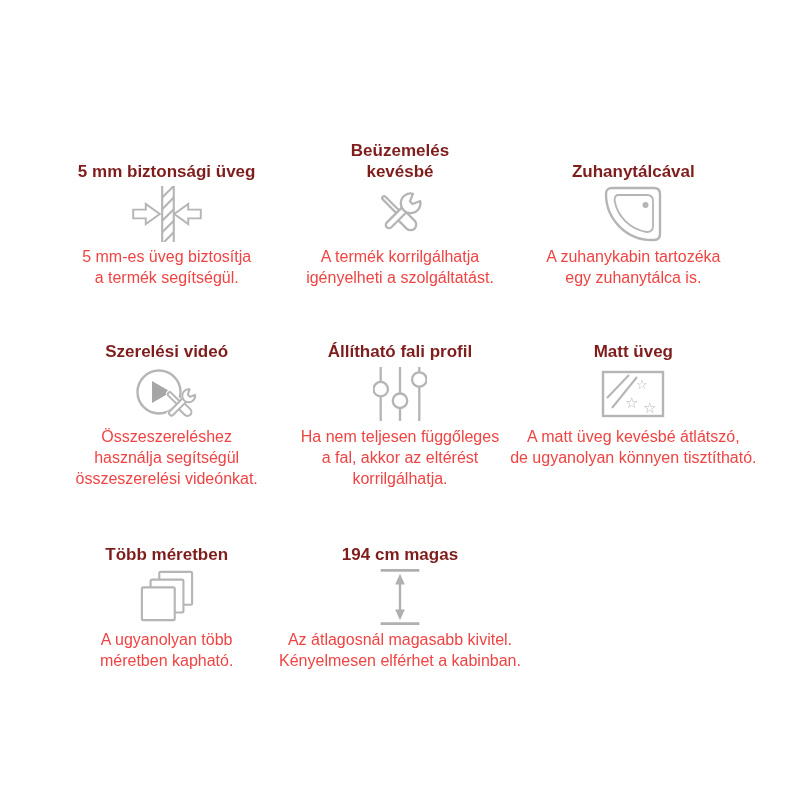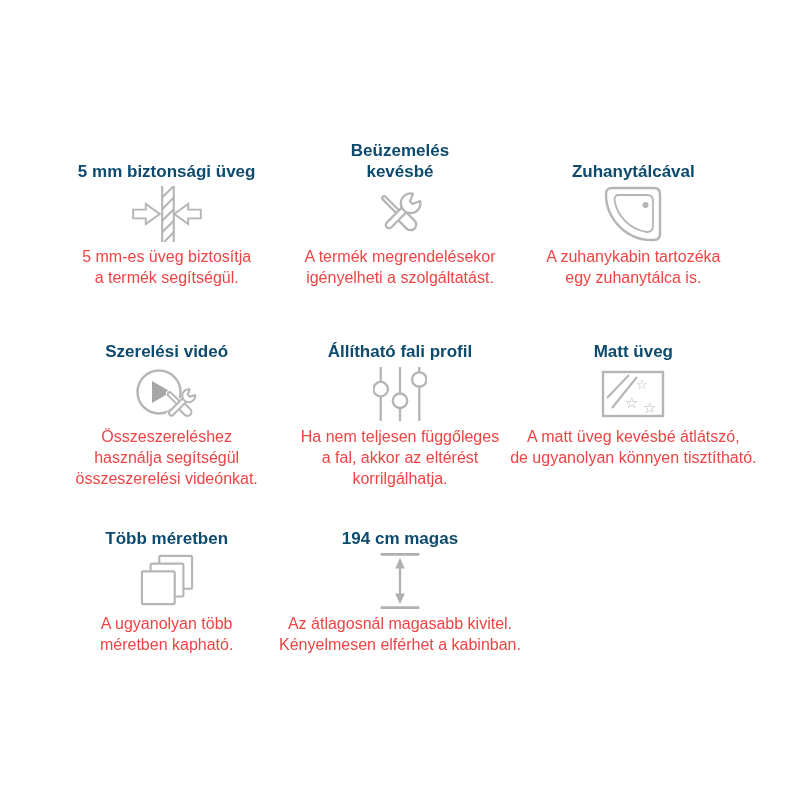--- a/index.html
+++ b/index.html
@@ -1,23 +1,23 @@
 <!DOCTYPE html>
 <html><head>
 <meta charset="utf-8">
 <style>
   html,body { margin:0; padding:0; background:#ffffff; }
   body { width:800px; height:800px; font-family:"Liberation Sans", sans-serif; }
   .canvas { position:relative; width:800px; height:800px; background:#ffffff; overflow:hidden; }
   .grid { position:absolute; left:50px; top:138px; width:700px; }
   .row { display:flex; justify-content:flex-start; }
   .row-2 { margin-top:50px; }
-  .row-3 { margin-top:36px; }
+  .row-3 { margin-top:52px; }
   .cell { width:233.33px; text-align:center; }
-  .title { margin:0; font-size:17px; font-weight:bold; line-height:21px; color:#0c4a6e;
+  .title { margin:0; font-size:17px; font-weight:bold; line-height:21px; color:#7f1d1d;
            display:flex; flex-direction:column; justify-content:flex-end; }
   .row-1 .title { height:44px; }
   .row-2 .title, .row-3 .title { height:24px; }
   .title .line { display:block; }
   .icon-box { height:64px; display:flex; align-items:center; justify-content:center; }
   .desc { margin:0 -20px; font-size:16px; line-height:21px; color:#ef4444; }
   .desc .line { display:block; }
   svg { display:block; }
 </style>
 </head>
@@ -62,21 +62,21 @@
               <rect x="30" y="6" width="4" height="24" rx="2"></rect>
               <rect x="26" y="30" width="12" height="24" rx="6"></rect>
             </g>
             <g transform="rotate(45 32 32)">
               <rect x="28.5" y="22" width="7" height="30" rx="3.5"></rect>
               <path d="M26.5,7 A10.5,10.5 0 1 0 37.5,7 L34,15 L30,15 Z"></path>
             </g>
           </svg>
         </div>
         <p class="desc">
-          <span class="line">A termék megrendelésekor</span>
+          <span class="line">A termék korrilgálhatja</span>
           <span class="line">igényelheti a szolgáltatást.</span>
         </p>
       </div>
 
       <div class="cell">
         <h3 class="title">
           <span class="line">Zuhanytálcával</span>
         </h3>
         <div class="icon-box">
           <svg width="62" height="56" viewBox="0 0 62 56" fill="none" stroke="#b5b5b5" stroke-width="2.4" stroke-linejoin="round">

